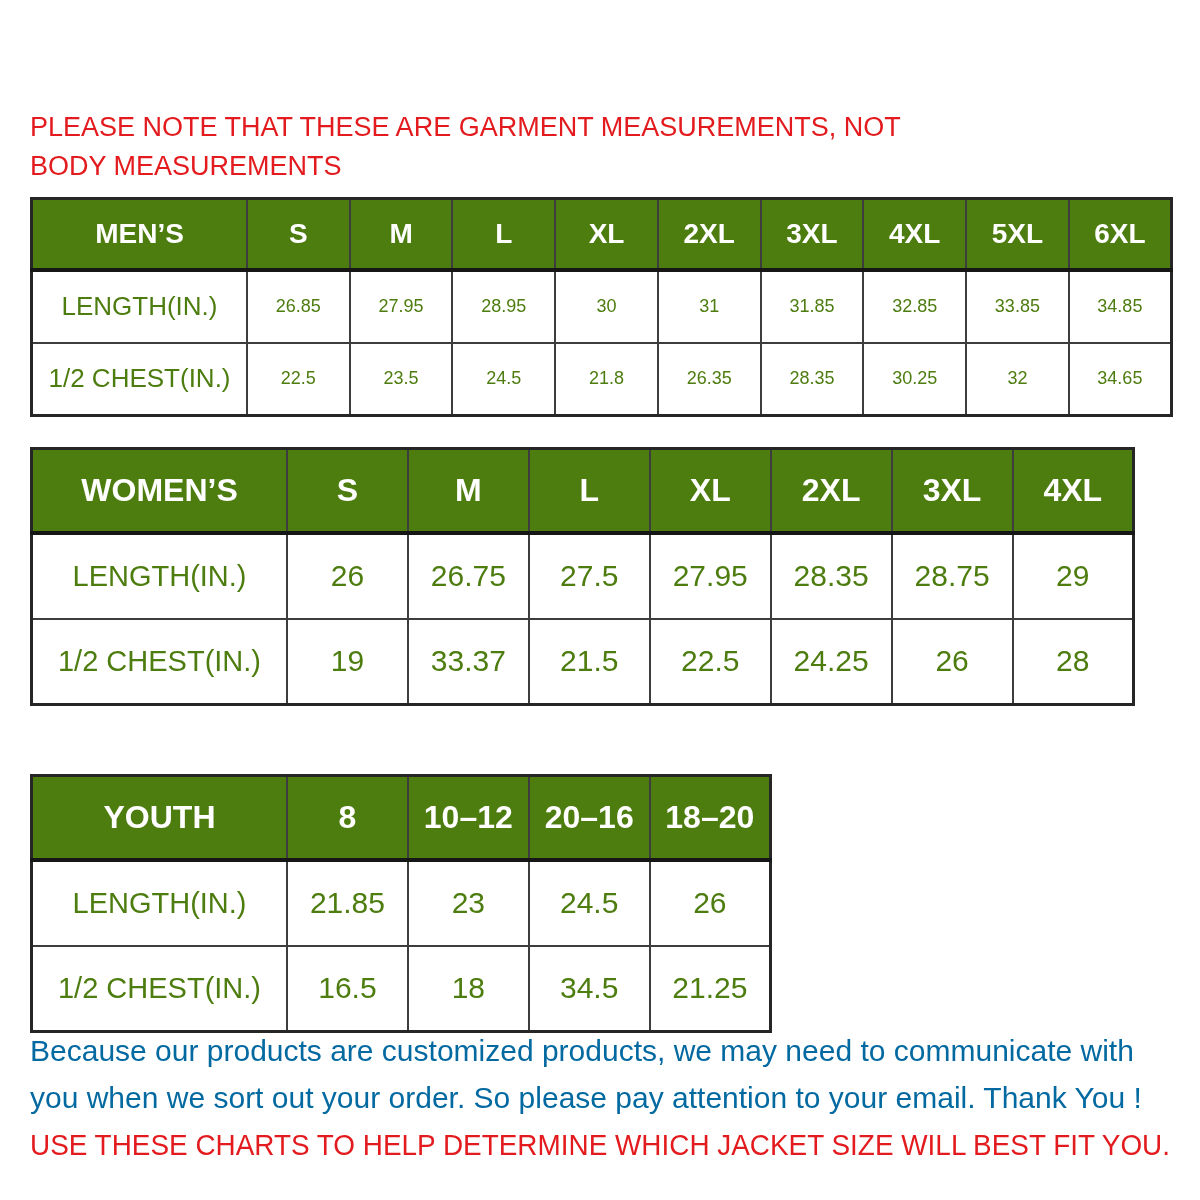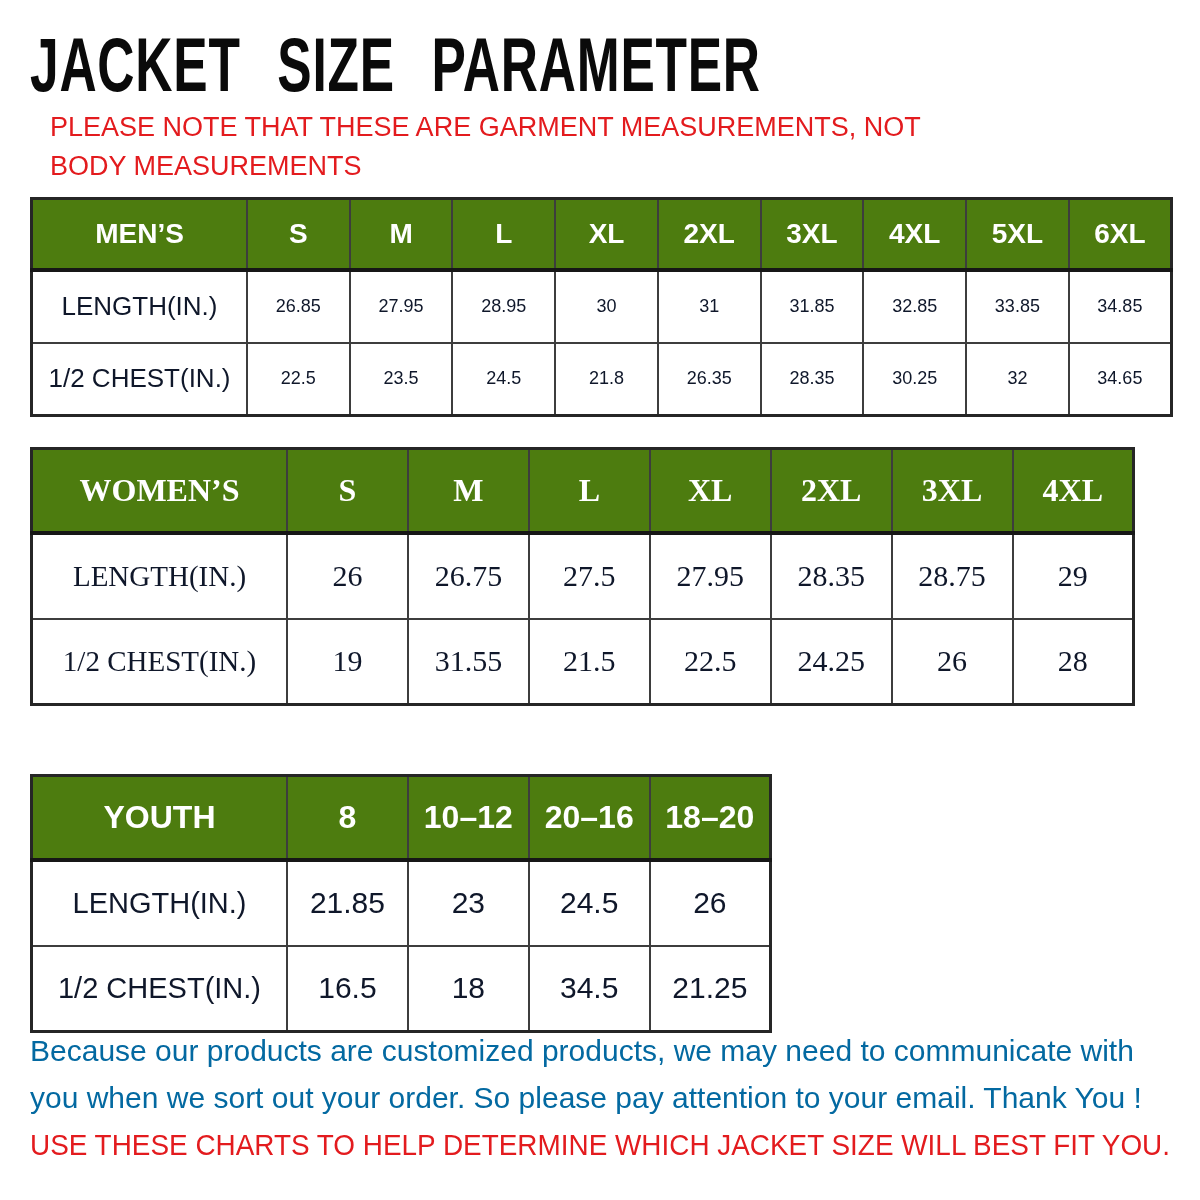--- a/index.html
+++ b/index.html
@@ -38,21 +38,20 @@
   
   .note {
     position: absolute;
     left: 30px;
     top: 108px;
     width: 920px;
     font-size: 27px;
     line-height: 1.45;
     color: #e31b1e;
     font-weight: 400;
-    margin-left: 20px;
   }
 
   
   table.size-table {
     position: absolute;
     border-collapse: collapse;
     table-layout: fixed;
     background: #ffffff;
     border: 3px solid #262626;
   }
@@ -64,35 +63,35 @@
     padding: 0;
     overflow: hidden;
   }
   table.size-table thead th {
     background: #4d7c0f;
     color: #ffffff;
     font-weight: bold;
     border-bottom: 4px solid #161616;
   }
   table.size-table td {
-    color: #0f172a;
+    color: #4d7c0f;
   }
 
   
   #mens-table { left: 30px; top: 197px; width: 1143px; }
   #mens-table thead tr { height: 71px; }
   #mens-table tbody tr { height: 73px; }
   #mens-table th:first-child,
   #mens-table td:first-child { width: 213px; }
   #mens-table thead th { font-size: 28px; }
   #mens-table td { font-size: 18px; }
   #mens-table td:first-child { font-size: 26px; }
 
   
-  #womens-table { left: 30px; top: 447px; width: 1105px; font-family: Liberation Serif, serif; }
+  #womens-table { left: 30px; top: 447px; width: 1105px; }
   #womens-table thead tr { height: 84px; }
   #womens-table tbody tr { height: 86px; }
   #womens-table th:first-child,
   #womens-table td:first-child { width: 253px; }
   #womens-table thead th { font-size: 32px; }
   #womens-table td { font-size: 30px; }
   #womens-table td:first-child { font-size: 29px; }
 
   
   #youth-table { left: 30px; top: 774px; width: 742px; padding-left: 36px; }
@@ -126,21 +125,20 @@
     color: #e31b1e;
     transform: scaleX(0.93);
     transform-origin: 0 0;
   }
 </style>
 </head>
 <body>
 
 <div id="page">
 
-  <h1 class="title"><span class="title-inner">JACKET SIZE PARAMETER</span></h1>
 
   <div class="note">PLEASE NOTE THAT THESE ARE GARMENT MEASUREMENTS, NOT BODY MEASUREMENTS</div>
 
   <table id="mens-table" class="size-table">
       <thead>
         <tr>
           <th>MEN’S</th>
           <th>S</th>
           <th>M</th>
           <th>L</th>
@@ -200,21 +198,21 @@
           <td>26.75</td>
           <td>27.5</td>
           <td>27.95</td>
           <td>28.35</td>
           <td>28.75</td>
           <td>29</td>
         </tr>
         <tr>
           <td>1/2 CHEST(IN.)</td>
           <td>19</td>
-          <td>31.55</td>
+          <td>33.37</td>
           <td>21.5</td>
           <td>22.5</td>
           <td>24.25</td>
           <td>26</td>
           <td>28</td>
         </tr>
       </tbody>
     </table>
 
   <table id="youth-table" class="size-table">

